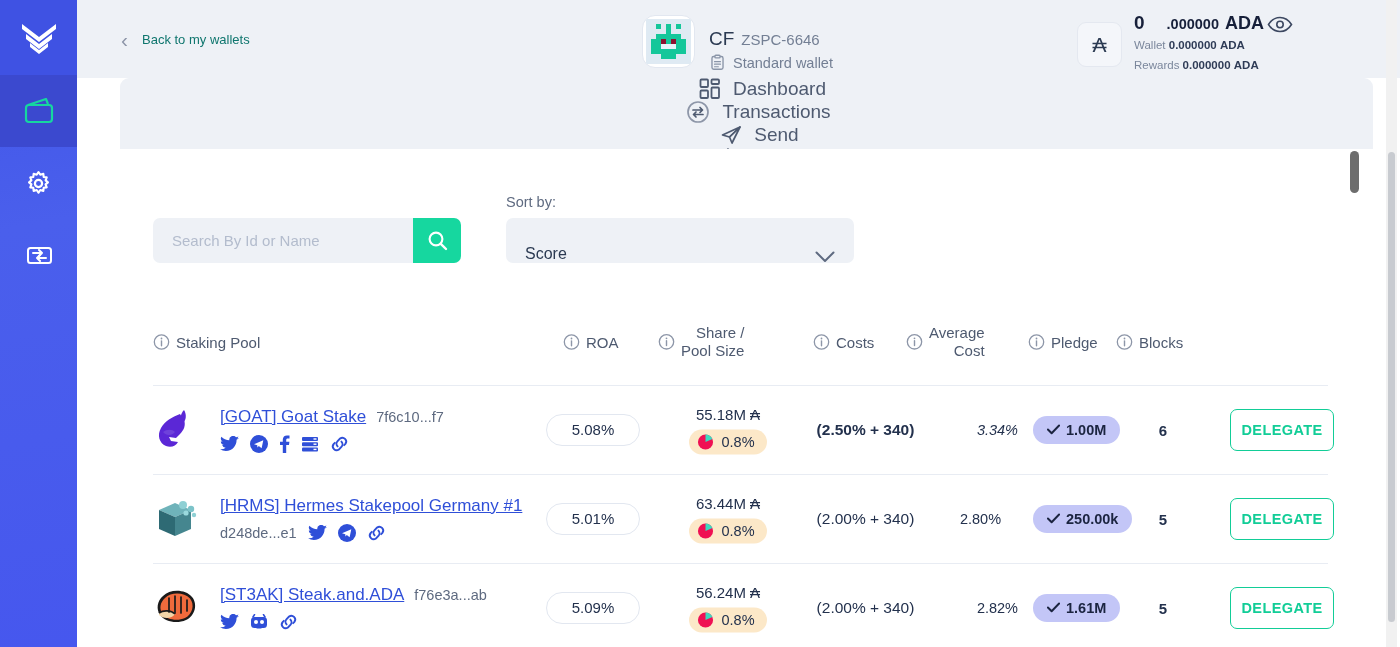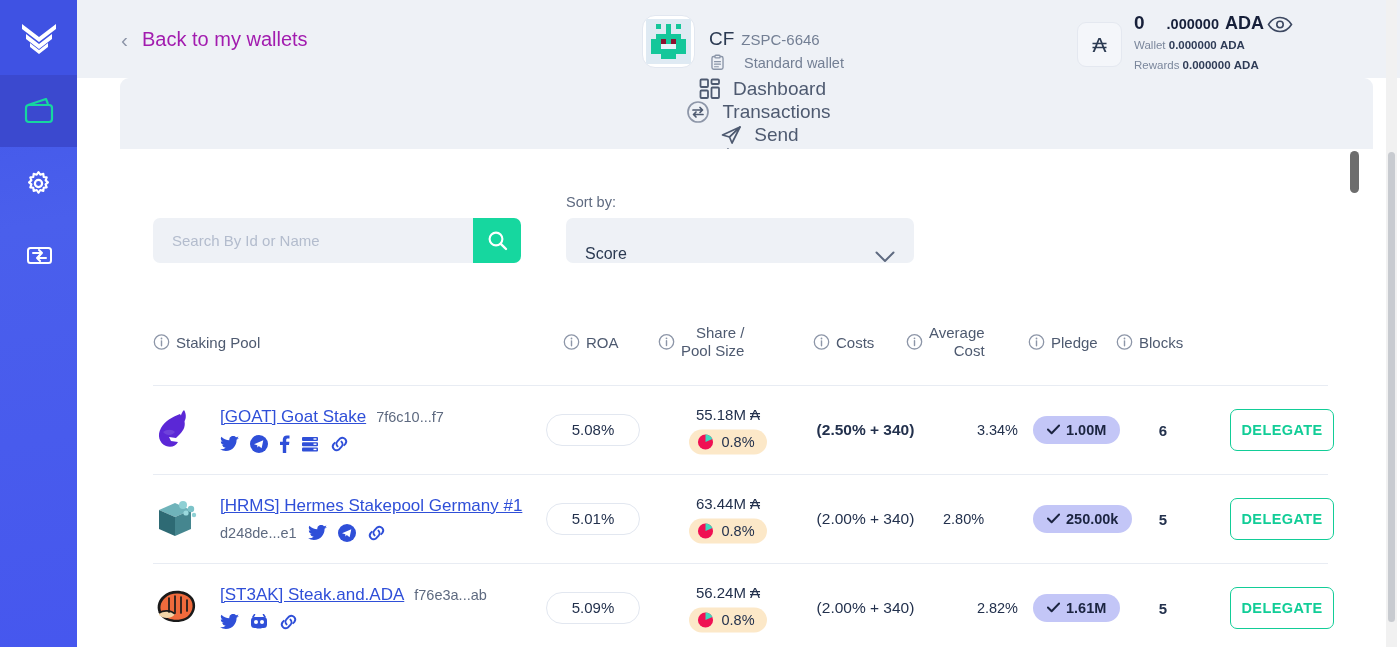--- a/index.html
+++ b/index.html
@@ -35,37 +35,37 @@
     position: absolute; left: 77px; top: 0;
     width: 1323px; height: 78px;
     background: #eef1f6;
     display: flex; align-items: center;
   }
   .back-wrap {
     display: flex; align-items: center; gap: 14px;
     margin-left: 44px; cursor: pointer;
   }
   .back-chev { color: #8d95a8; font-size: 21px; line-height: 1; font-weight: 300; }
-  .back-text { color: #a21caf; font-size: 20px; }
+  .back-text { color: #0f766e; font-size: 13px; }
 
   .wallet-block {
     position: absolute; left: 565px; top: 12px;
     display: flex; align-items: center; gap: 14px;
   }
   .wallet-avatar {
     width: 53px; height: 53px; border-radius: 13px;
     background: #ffffff; border: 1px solid #e2e7f0;
     display: flex; align-items: center; justify-content: center;
     overflow: hidden;
   }
   .wallet-meta { display: flex; flex-direction: column; gap: 4px; }
   .wallet-line1 { display: flex; align-items: baseline; gap: 7px; }
   .wallet-abbr { font-size: 19px; font-weight: normal; color: #2b3a52; margin-top: 16px; }
   .wallet-id { font-size: 15px; color: #737f94; }
-  .wallet-line2 { display: flex; align-items: center; gap: 18px; }
+  .wallet-line2 { display: flex; align-items: center; gap: 7px; }
   .wallet-type { font-size: 14.5px; color: #737f94; }
 
   .ada-btn {
     position: absolute; left: 1000px; top: 22px;
     width: 45px; height: 45px; border-radius: 9px;
     background: #f4f6fa; border: 1px solid #e4e8f0;
     display: flex; align-items: center; justify-content: center;
     cursor: pointer;
   }
   .ada-glyph { font-size: 21px; color: #2b3a52; }
@@ -114,21 +114,21 @@
 
   
   .panel {
     position: absolute; left: 120px; top: 149px;
     width: 1253px; height: 498px;
     background: #ffffff;
     border-radius: 0 0 9px 9px;
   }
 
   .controls { position: absolute; left: 33px; top: 45px; display: flex; align-items: flex-end; gap: 45px; }
-  .search-wrap { display: flex; width: 368px; height: 45px; }
+  .search-wrap { display: flex; width: 308px; height: 45px; }
   .search-input {
     flex: 1; height: 45px;
     background: #eef1f6; border: none;
     border-radius: 7px 0 0 7px;
     padding: 0 19px; font-size: 15px;
     color: #2b3a52;
     font-family: "Liberation Sans", sans-serif;
     outline: none;
   }
   .search-input::placeholder { color: #b3bccd; }
@@ -536,21 +536,21 @@
         <svg width="17" height="17" viewBox="0 0 18 18">
           <circle cx="9" cy="9" r="8" fill="#ef1053"></circle>
           <path d="M9 9 L9 1 A8 8 0 0 1 16.3 5.8 Z" fill="#3fd8c0"></path>
         </svg>
         <span class="share-txt">0.8%</span>
       </span>
     </div>
 
     <div class="cell costs-val" style="left:645px; width:135px; text-align:center;font-weight:bold;">(2.50% + 340)</div>
 
-    <div class="cell avg-val" style="left:790px; width:75px; text-align:right;">3.34%</div>
+    <div class="cell avg-val" style="left:790px; width:75px; text-align:right;font-style:italic;">3.34%</div>
 
     <div class="cell" style="left:880px;">
       <span class="pledge-badge">
         <svg width="13" height="11" viewBox="0 0 14 11" fill="none">
             <path d="M1 5.5 L5 9.5 L13 1.2" stroke="#1b2440" stroke-width="2.1" stroke-linecap="round" stroke-linejoin="round"></path>
           </svg>
         <span>1.00M</span>
       </span>
     </div>
 
@@ -605,21 +605,21 @@
         <svg width="17" height="17" viewBox="0 0 18 18">
           <circle cx="9" cy="9" r="8" fill="#ef1053"></circle>
           <path d="M9 9 L9 1 A8 8 0 0 1 16.3 5.8 Z" fill="#3fd8c0"></path>
         </svg>
         <span class="share-txt">0.8%</span>
       </span>
     </div>
 
     <div class="cell costs-val" style="left:645px; width:135px; text-align:center;">(2.00% + 340)</div>
 
-    <div class="cell avg-val" style="left:790px; width:75px; text-align:left;">2.80%</div>
+    <div class="cell avg-val" style="left:790px; width:75px; text-align:center;">2.80%</div>
 
     <div class="cell" style="left:880px;">
       <span class="pledge-badge">
         <svg width="13" height="11" viewBox="0 0 14 11" fill="none">
             <path d="M1 5.5 L5 9.5 L13 1.2" stroke="#1b2440" stroke-width="2.1" stroke-linecap="round" stroke-linejoin="round"></path>
           </svg>
         <span>250.00k</span>
       </span>
     </div>
 

